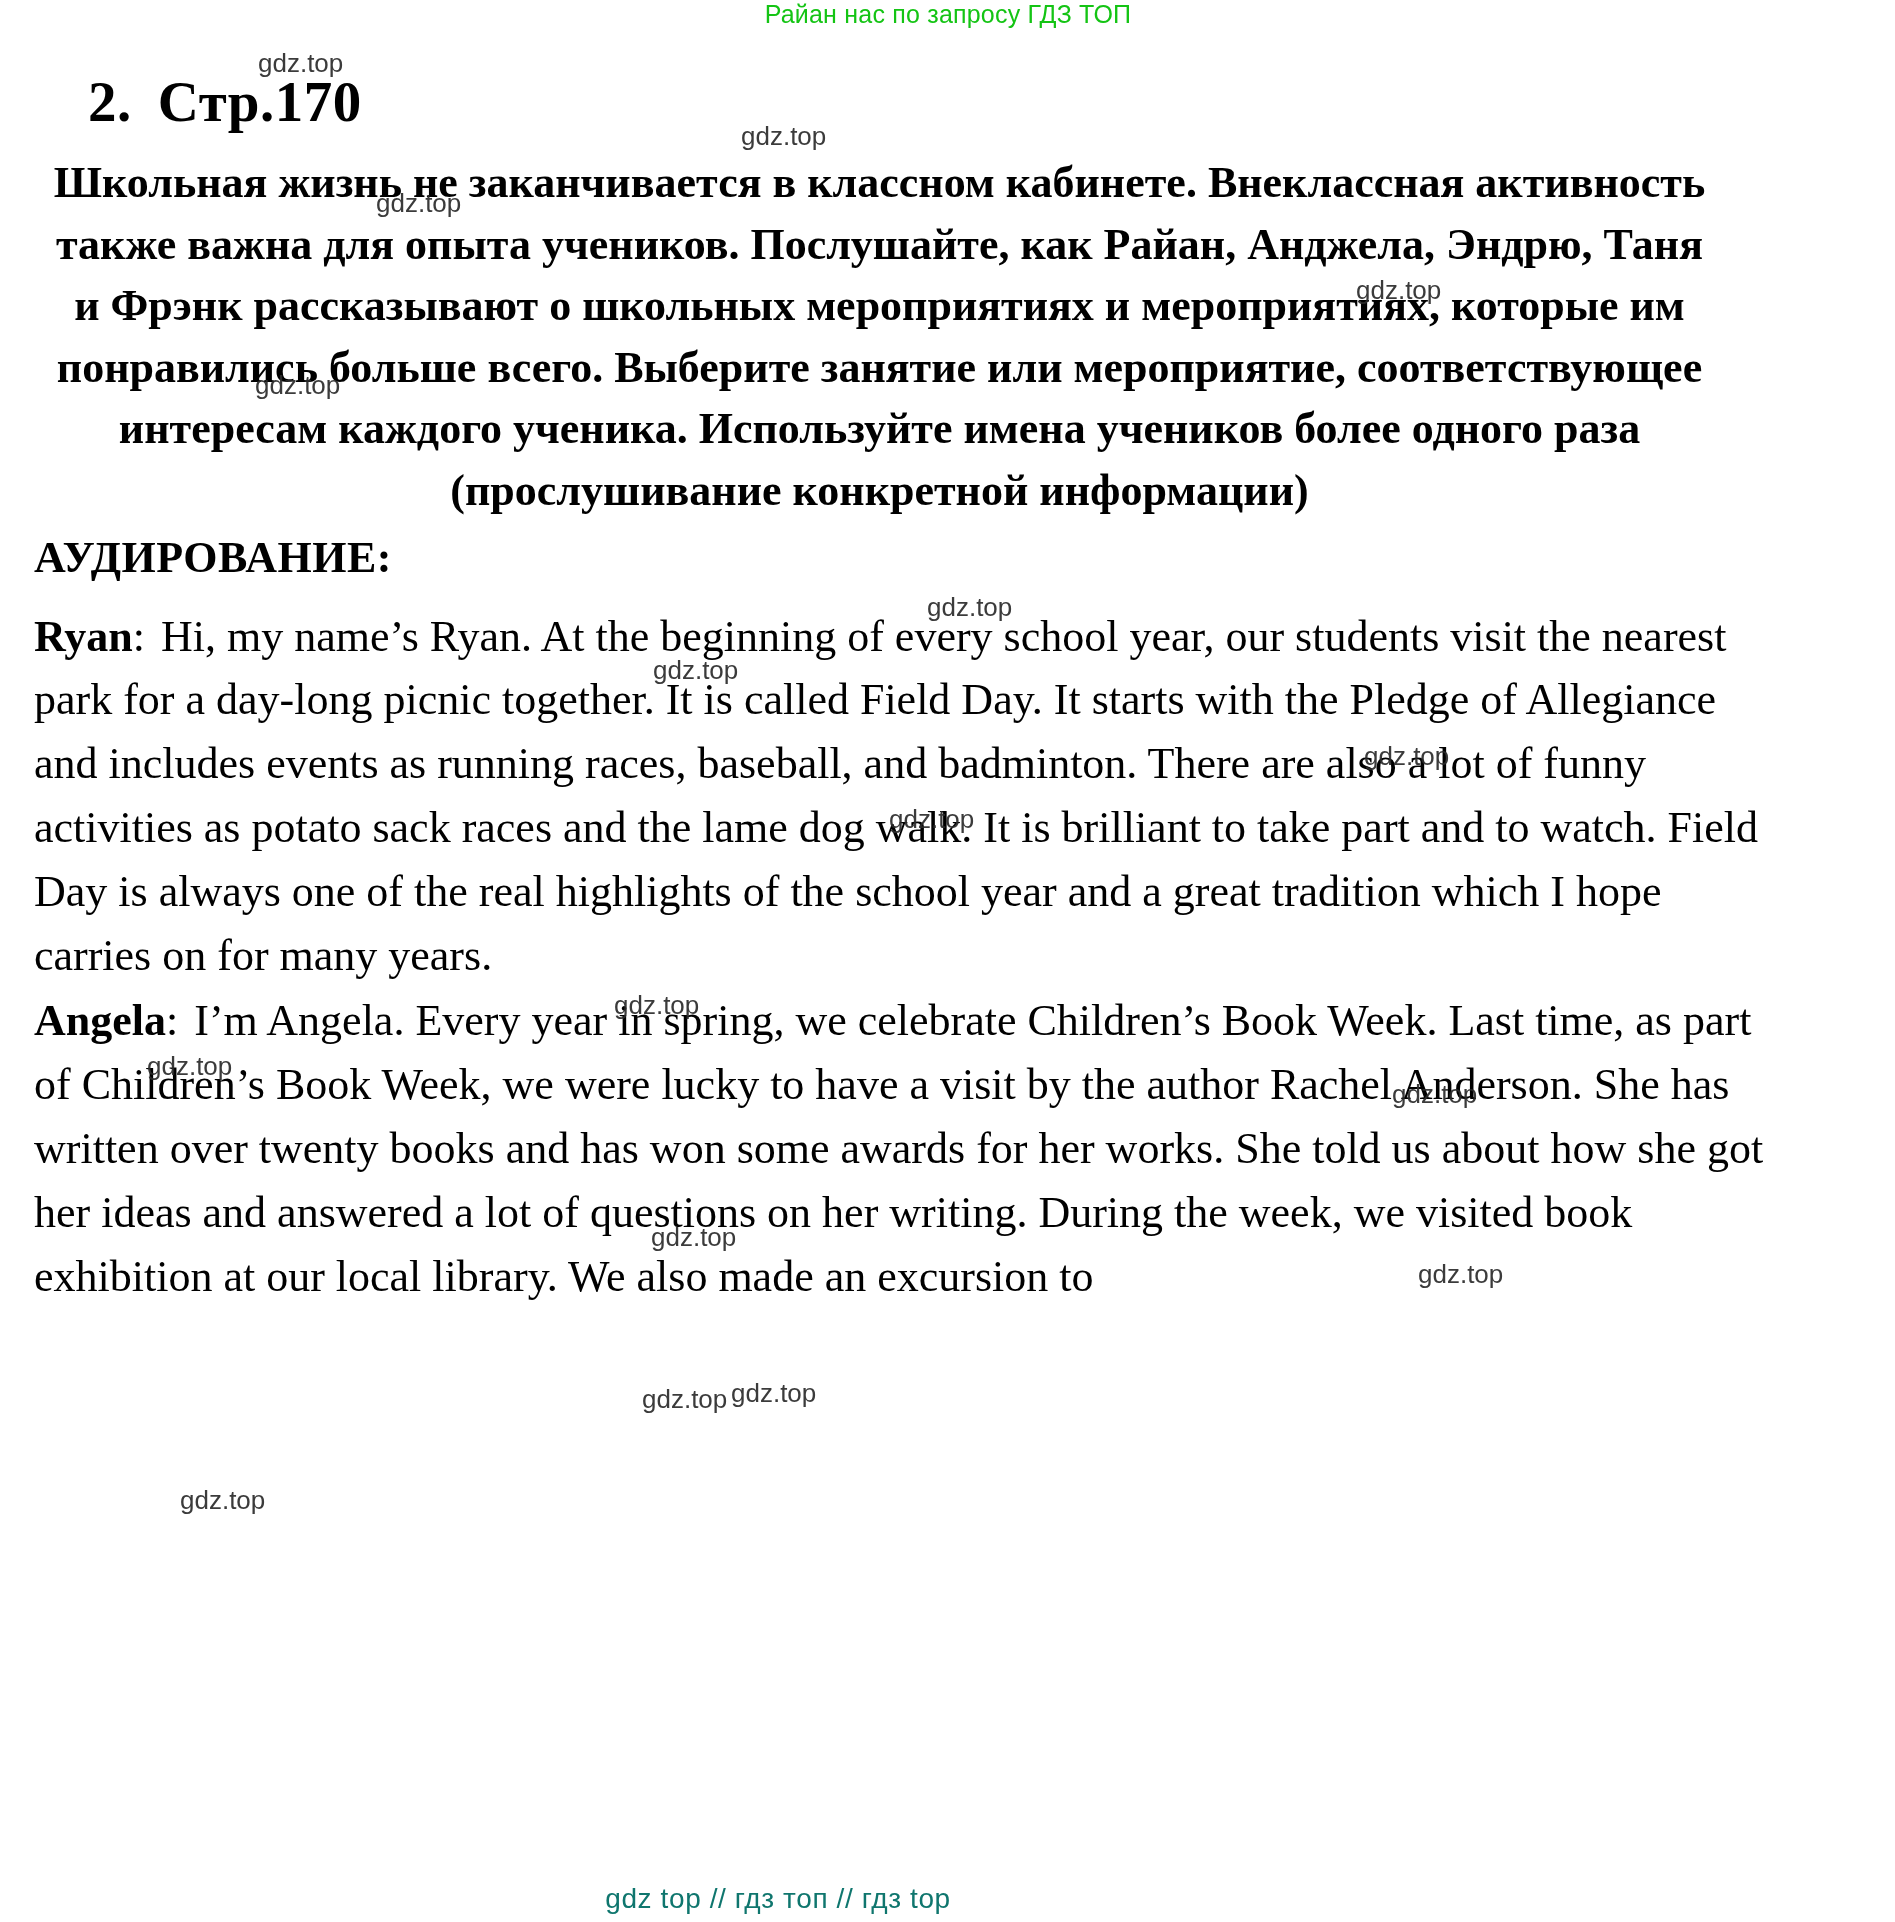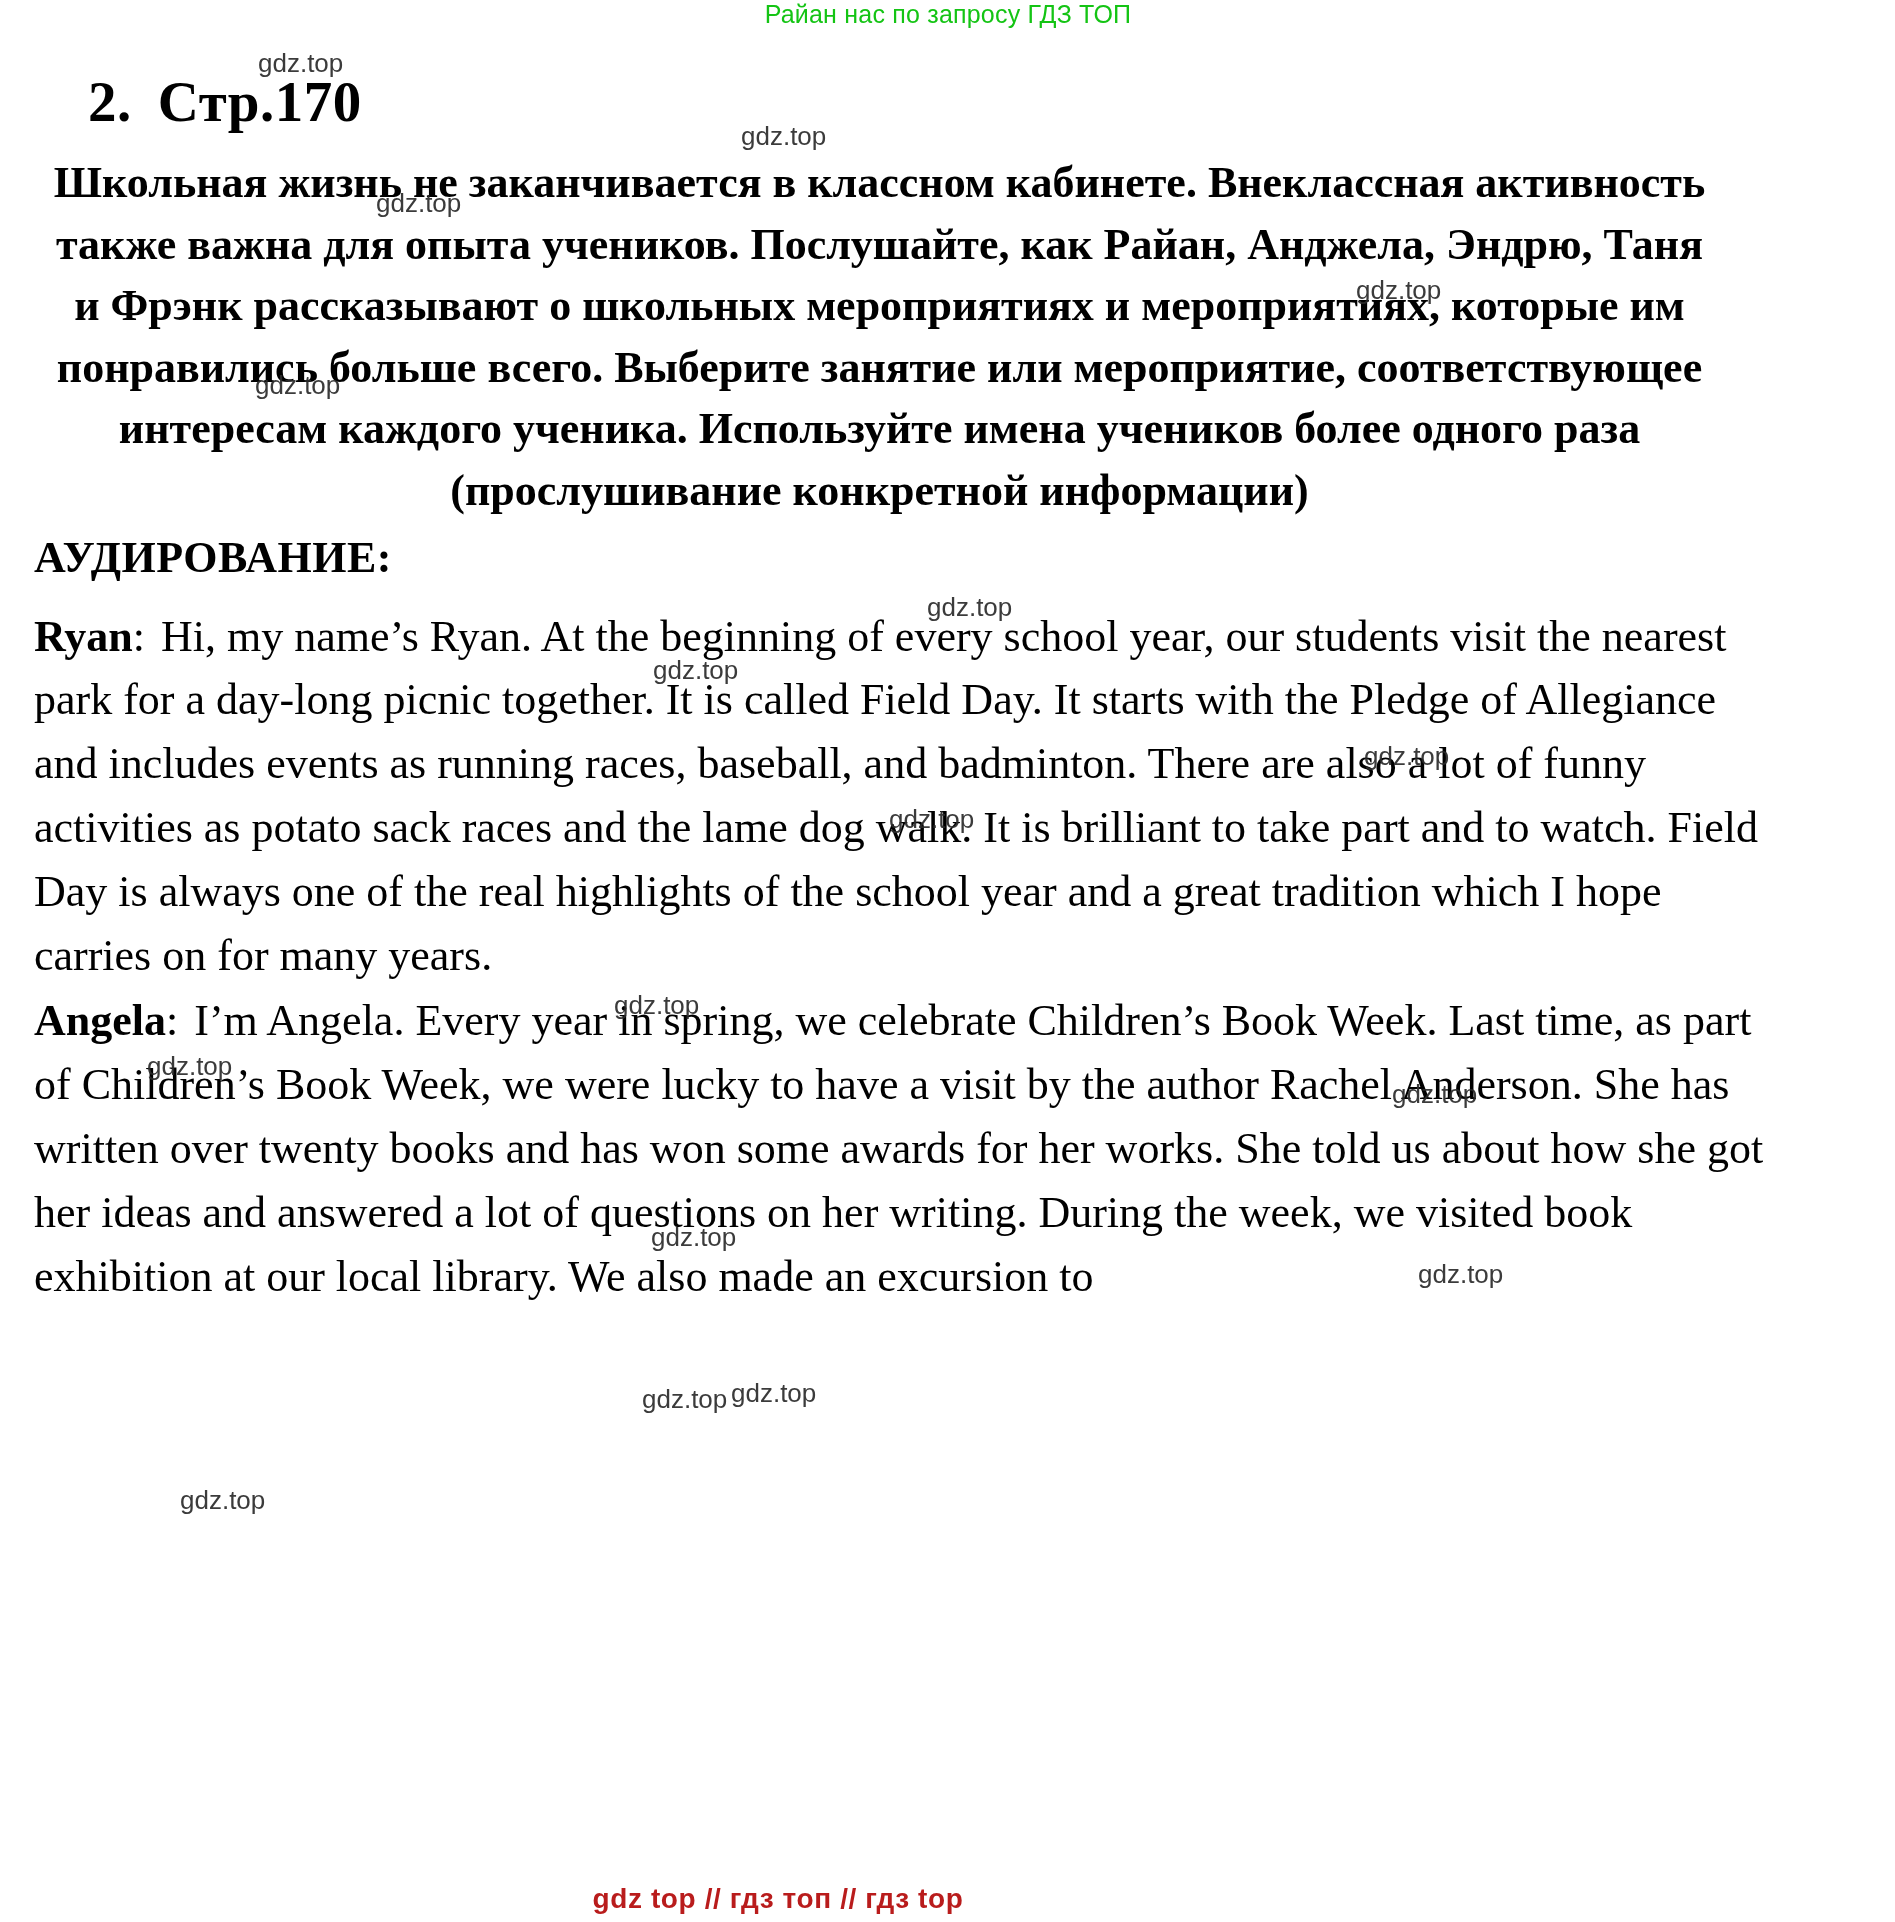--- a/index.html
+++ b/index.html
@@ -34,22 +34,22 @@
 
   
   .promo-footer {
     position: absolute;
     bottom: 8px;
     left: 0;
     width: 1556px;
     text-align: center;
     font-family: "Liberation Sans", "DejaVu Sans", sans-serif;
     font-size: 28px;
-    font-weight: 700;
-    color: #b91c1c;
+    font-weight: 400;
+    color: #0f766e;
     letter-spacing: 0.6px;
     white-space: nowrap;
   }
 
   
   .content {
     position: absolute;
     top: 69px;
     left: 34px;
     width: 1782px;

